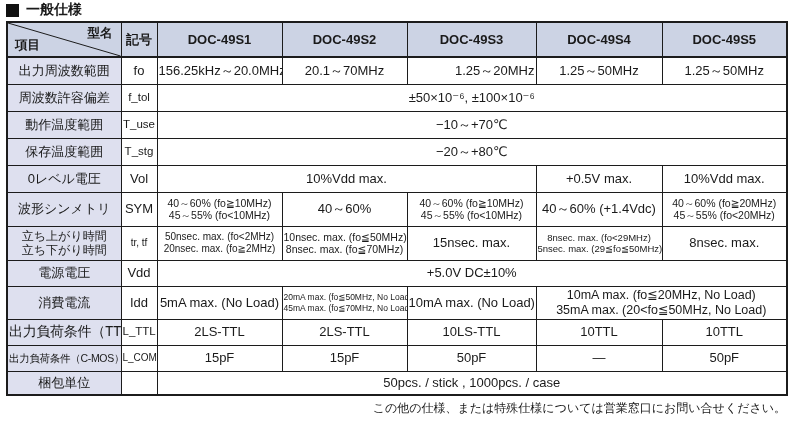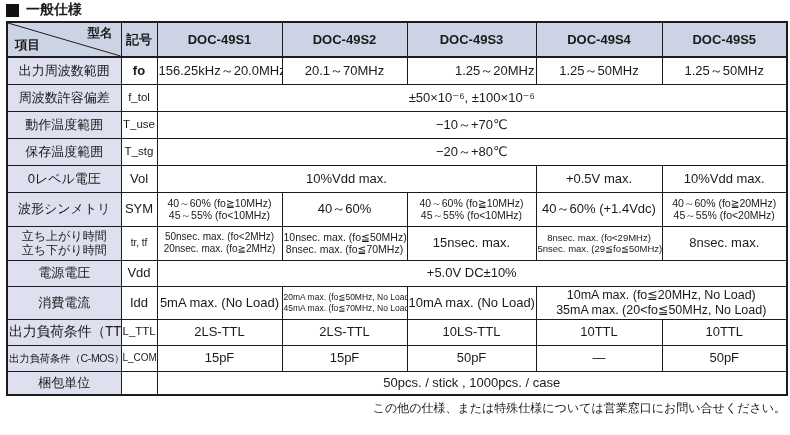--- a/index.html
+++ b/index.html
@@ -55,21 +55,21 @@
         <th>DOC-49S1</th>
         <th>DOC-49S2</th>
         <th>DOC-49S3</th>
         <th>DOC-49S4</th>
         <th>DOC-49S5</th>
       </tr>
     </thead>
     <tbody>
         <tr style="height: 27px;">
           <td class="item-cell" style="font-size: 13px;">出力周波数範囲</td>
-          <td class="sym-cell" style="font-size: 13px; font-weight: bold;">fo</td>
+          <td class="sym-cell" style="font-size: 13px;">fo</td>
           <td class="val-cell" style="font-size: 13px;">156.25kHz～20.0MHz</td>
           <td class="val-cell" style="font-size: 13px;">20.1～70MHz</td>
           <td class="val-cell" style="font-size: 13px; text-align: right;">1.25～20MHz</td>
           <td class="val-cell" style="font-size: 13px;">1.25～50MHz</td>
           <td class="val-cell" style="font-size: 13px;">1.25～50MHz</td>
         </tr>
         <tr style="height: 27px; padding-left: 36px;">
           <td class="item-cell" style="font-size: 13px;">周波数許容偏差</td>
           <td class="sym-cell" style="font-size: 11.5px;">f_tol</td>
           <td class="val-cell" colspan="5" style="font-size: 13px;">±50×10⁻⁶, ±100×10⁻⁶</td>

